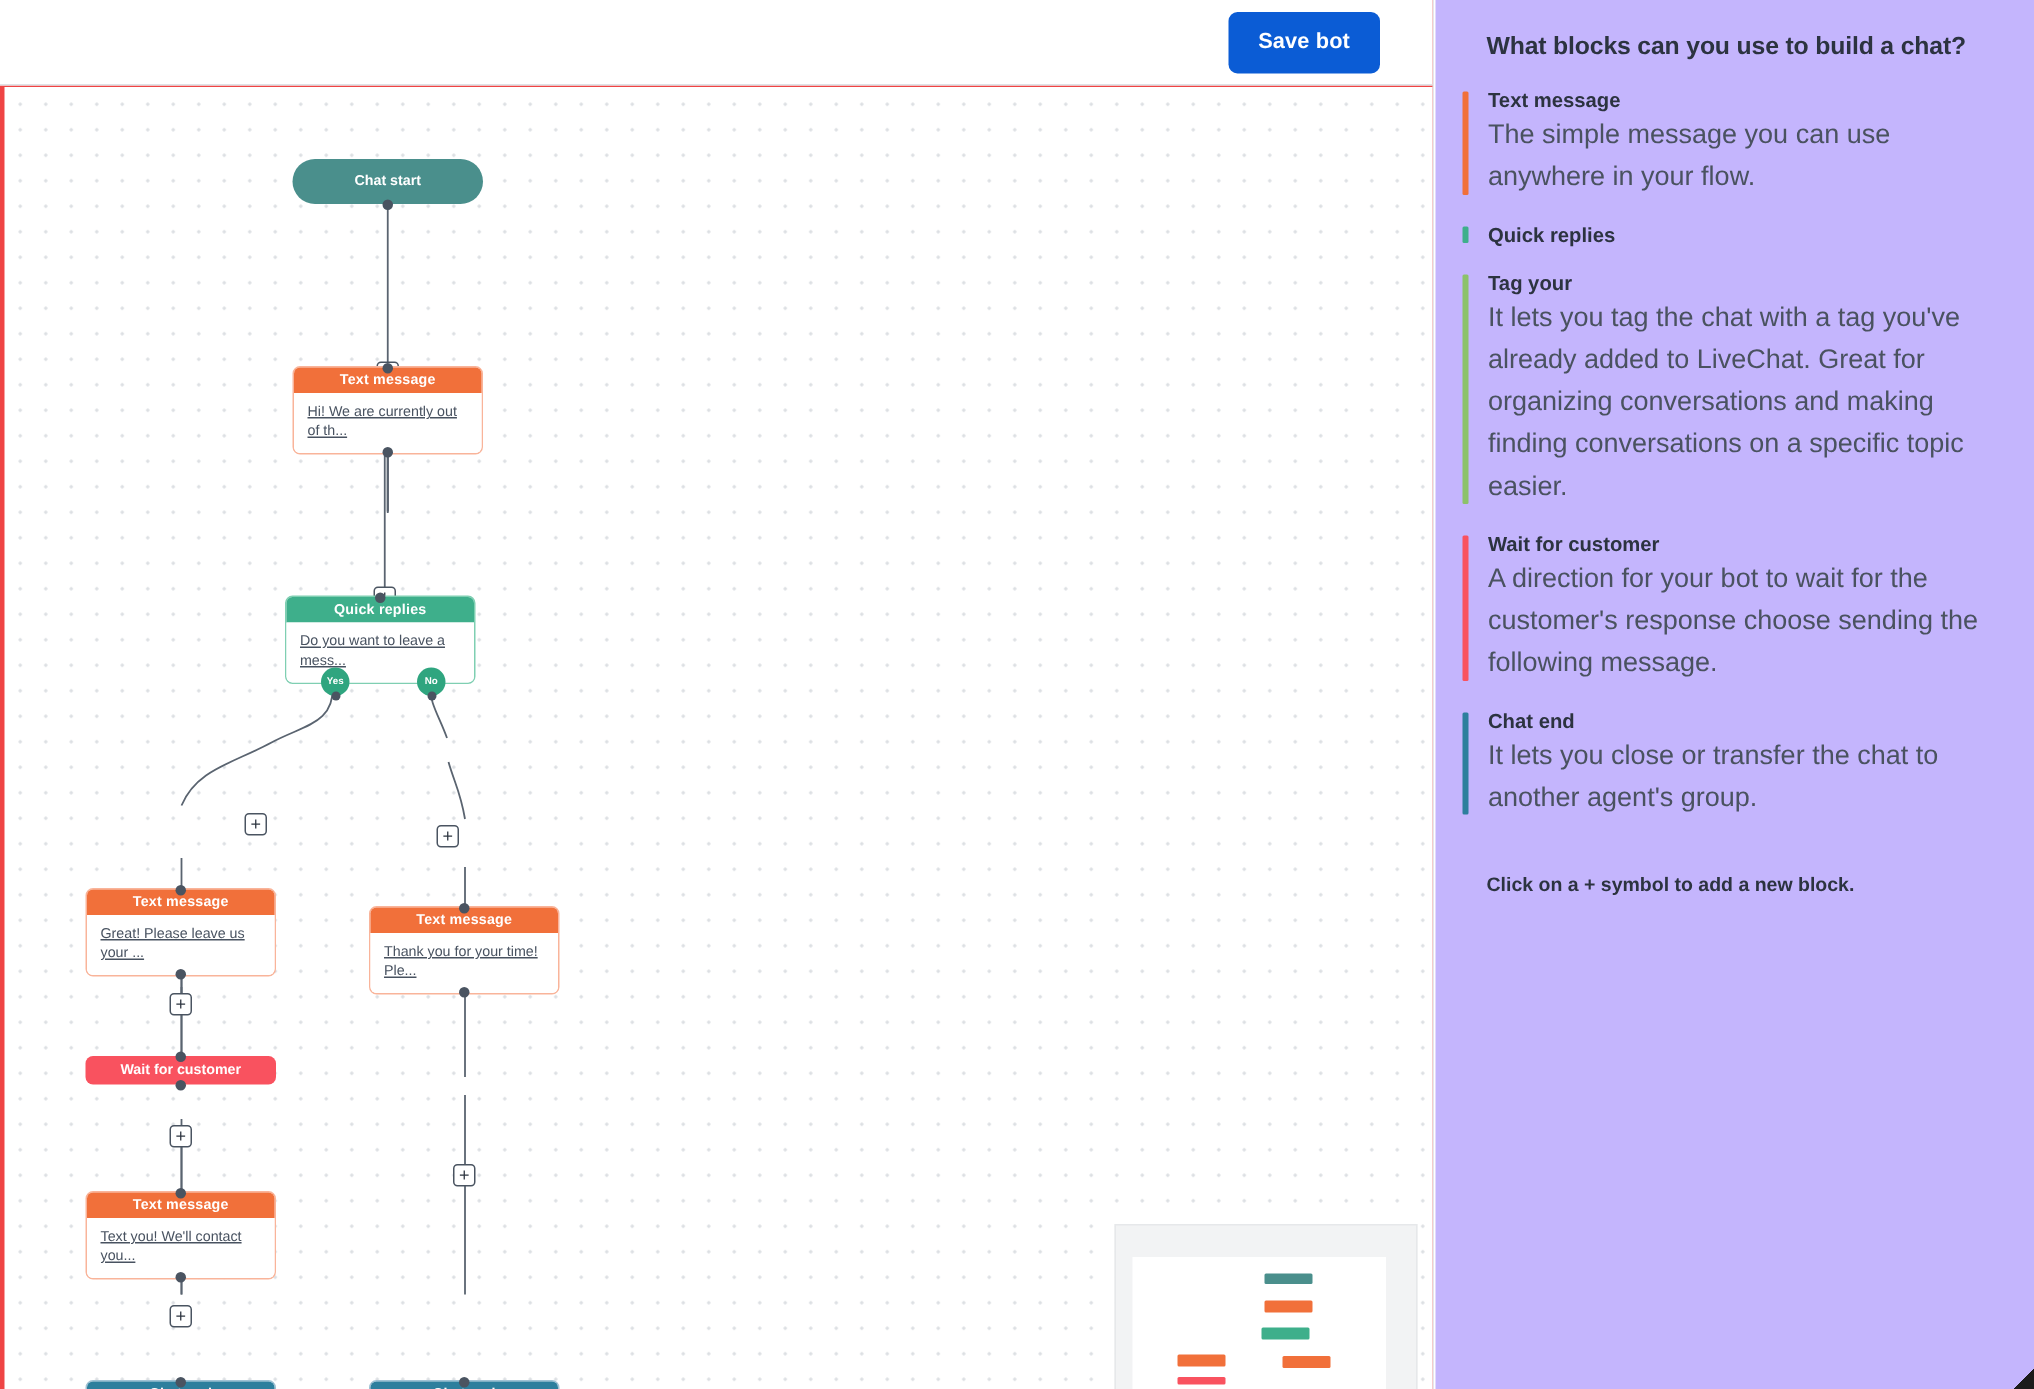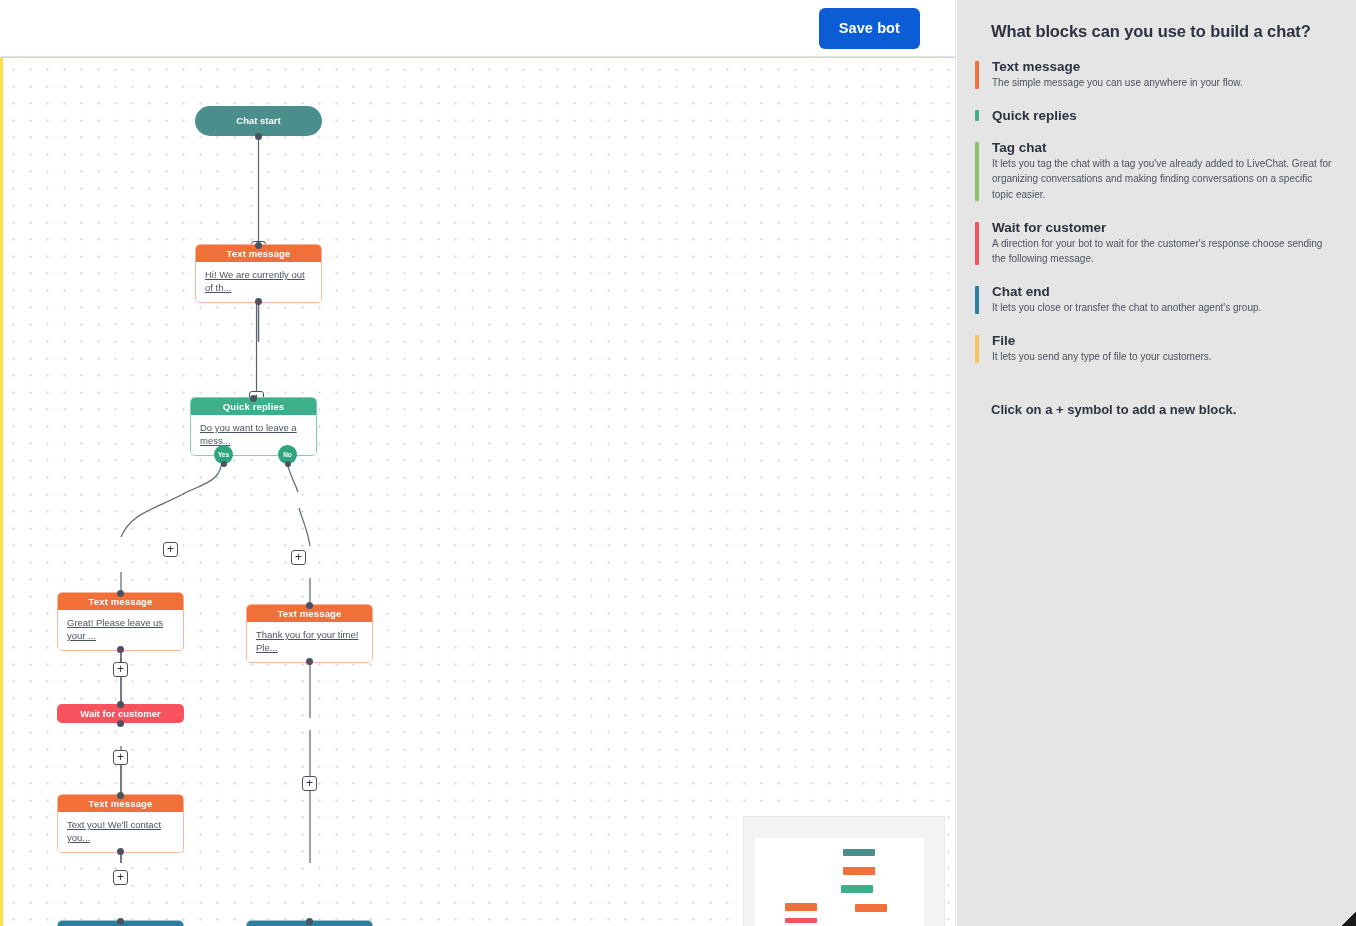--- a/index.html
+++ b/index.html
@@ -8,21 +8,21 @@
     background: #ffffff;
     font-family: "Liberation Sans", sans-serif;
     overflow: hidden;
   }
   #app { position: relative; width: 1356px; height: 926px; }
 
   
   #editor {
     position: absolute; left: 0; top: 0;
     width: 956px; height: 926px;
-    background: #fde047;
+    background: #ef4444;
     border-right: 1px solid #e4e7eb;
     overflow: hidden;
   }
   #topbar {
     position: absolute; left: 0; top: 0;
     width: 956px; height: 57px;
     background: #ffffff;
     border-bottom: 1px solid #dfe2e6;
     display: flex; align-items: center; justify-content: flex-end;
     padding-right: 36px;
@@ -167,21 +167,21 @@
     left: 11px; top: 21px;
     width: 169px; height: 110px;
     background: #ffffff;
   }
   #minimap .mbar { position: absolute; border-radius: 1px; }
 
   
   #sidepanel {
     position: absolute; left: 957px; top: 0;
     width: 399px; height: 926px;
-    background: #e5e5e5;
+    background: #c4b5fd;
     padding: 16px 20px 0 18px;
     overflow: hidden;
   }
   #panel-title {
     font-size: 16.5px;
     font-weight: bold;
     color: #2c3340;
     margin: 6px 0 18px 16px;
     letter-spacing: -.1px;
   }
@@ -192,21 +192,21 @@
   }
   .blk .stripe {
     position: absolute; left: 0; top: 2px; bottom: 2px;
     width: 3.5px; border-radius: 1px;
   }
   .blk .bname {
     font-size: 13.5px; font-weight: bold; color: #2c3340;
     margin-bottom: 1px;
   }
   .blk .bdesc {
-    font-size: 10px; color: #4a5260; line-height: 1.57;
+    font-size: 18px; color: #4a5260; line-height: 1.57;
   }
   #panel-hint {
     font-size: 13px; font-weight: bold; color: #2c3340;
     margin: 37px 0 0 16px;
   }
 
   
   #resize-corner {
     position: absolute; right: 0; bottom: 0;
     width: 14px; height: 14px;
@@ -356,36 +356,31 @@
           <span class="stripe" style="background:#f1703a"></span>
           <div class="bname">Text message</div>
           <div class="bdesc">The simple message you can use anywhere in your flow.</div>
         </div>
         <div class="blk">
           <span class="stripe" style="background:#3eaf8b"></span>
           <div class="bname">Quick replies</div>
         </div>
         <div class="blk">
           <span class="stripe" style="background:#8cc26a"></span>
-          <div class="bname">Tag chat</div>
+          <div class="bname">Tag your</div>
           <div class="bdesc">It lets you tag the chat with a tag you've already added to LiveChat. Great for organizing conversations and making finding conversations on a specific topic easier.</div>
         </div>
         <div class="blk">
           <span class="stripe" style="background:#f9525f"></span>
           <div class="bname">Wait for customer</div>
           <div class="bdesc">A direction for your bot to wait for the customer's response choose sending the following message.</div>
         </div>
         <div class="blk">
           <span class="stripe" style="background:#2d7f9d"></span>
           <div class="bname">Chat end</div>
           <div class="bdesc">It lets you close or transfer the chat to another agent's group.</div>
         </div>
-        <div class="blk">
-          <span class="stripe" style="background:#f5c45e"></span>
-          <div class="bname">File</div>
-          <div class="bdesc">It lets you send any type of file to your customers.</div>
-        </div>
       </div>
     <div id="panel-hint">Click on a + symbol to add a new block.</div>
   </div>
 
   <div id="resize-corner"></div>
 </div>
 
 </body></html>

